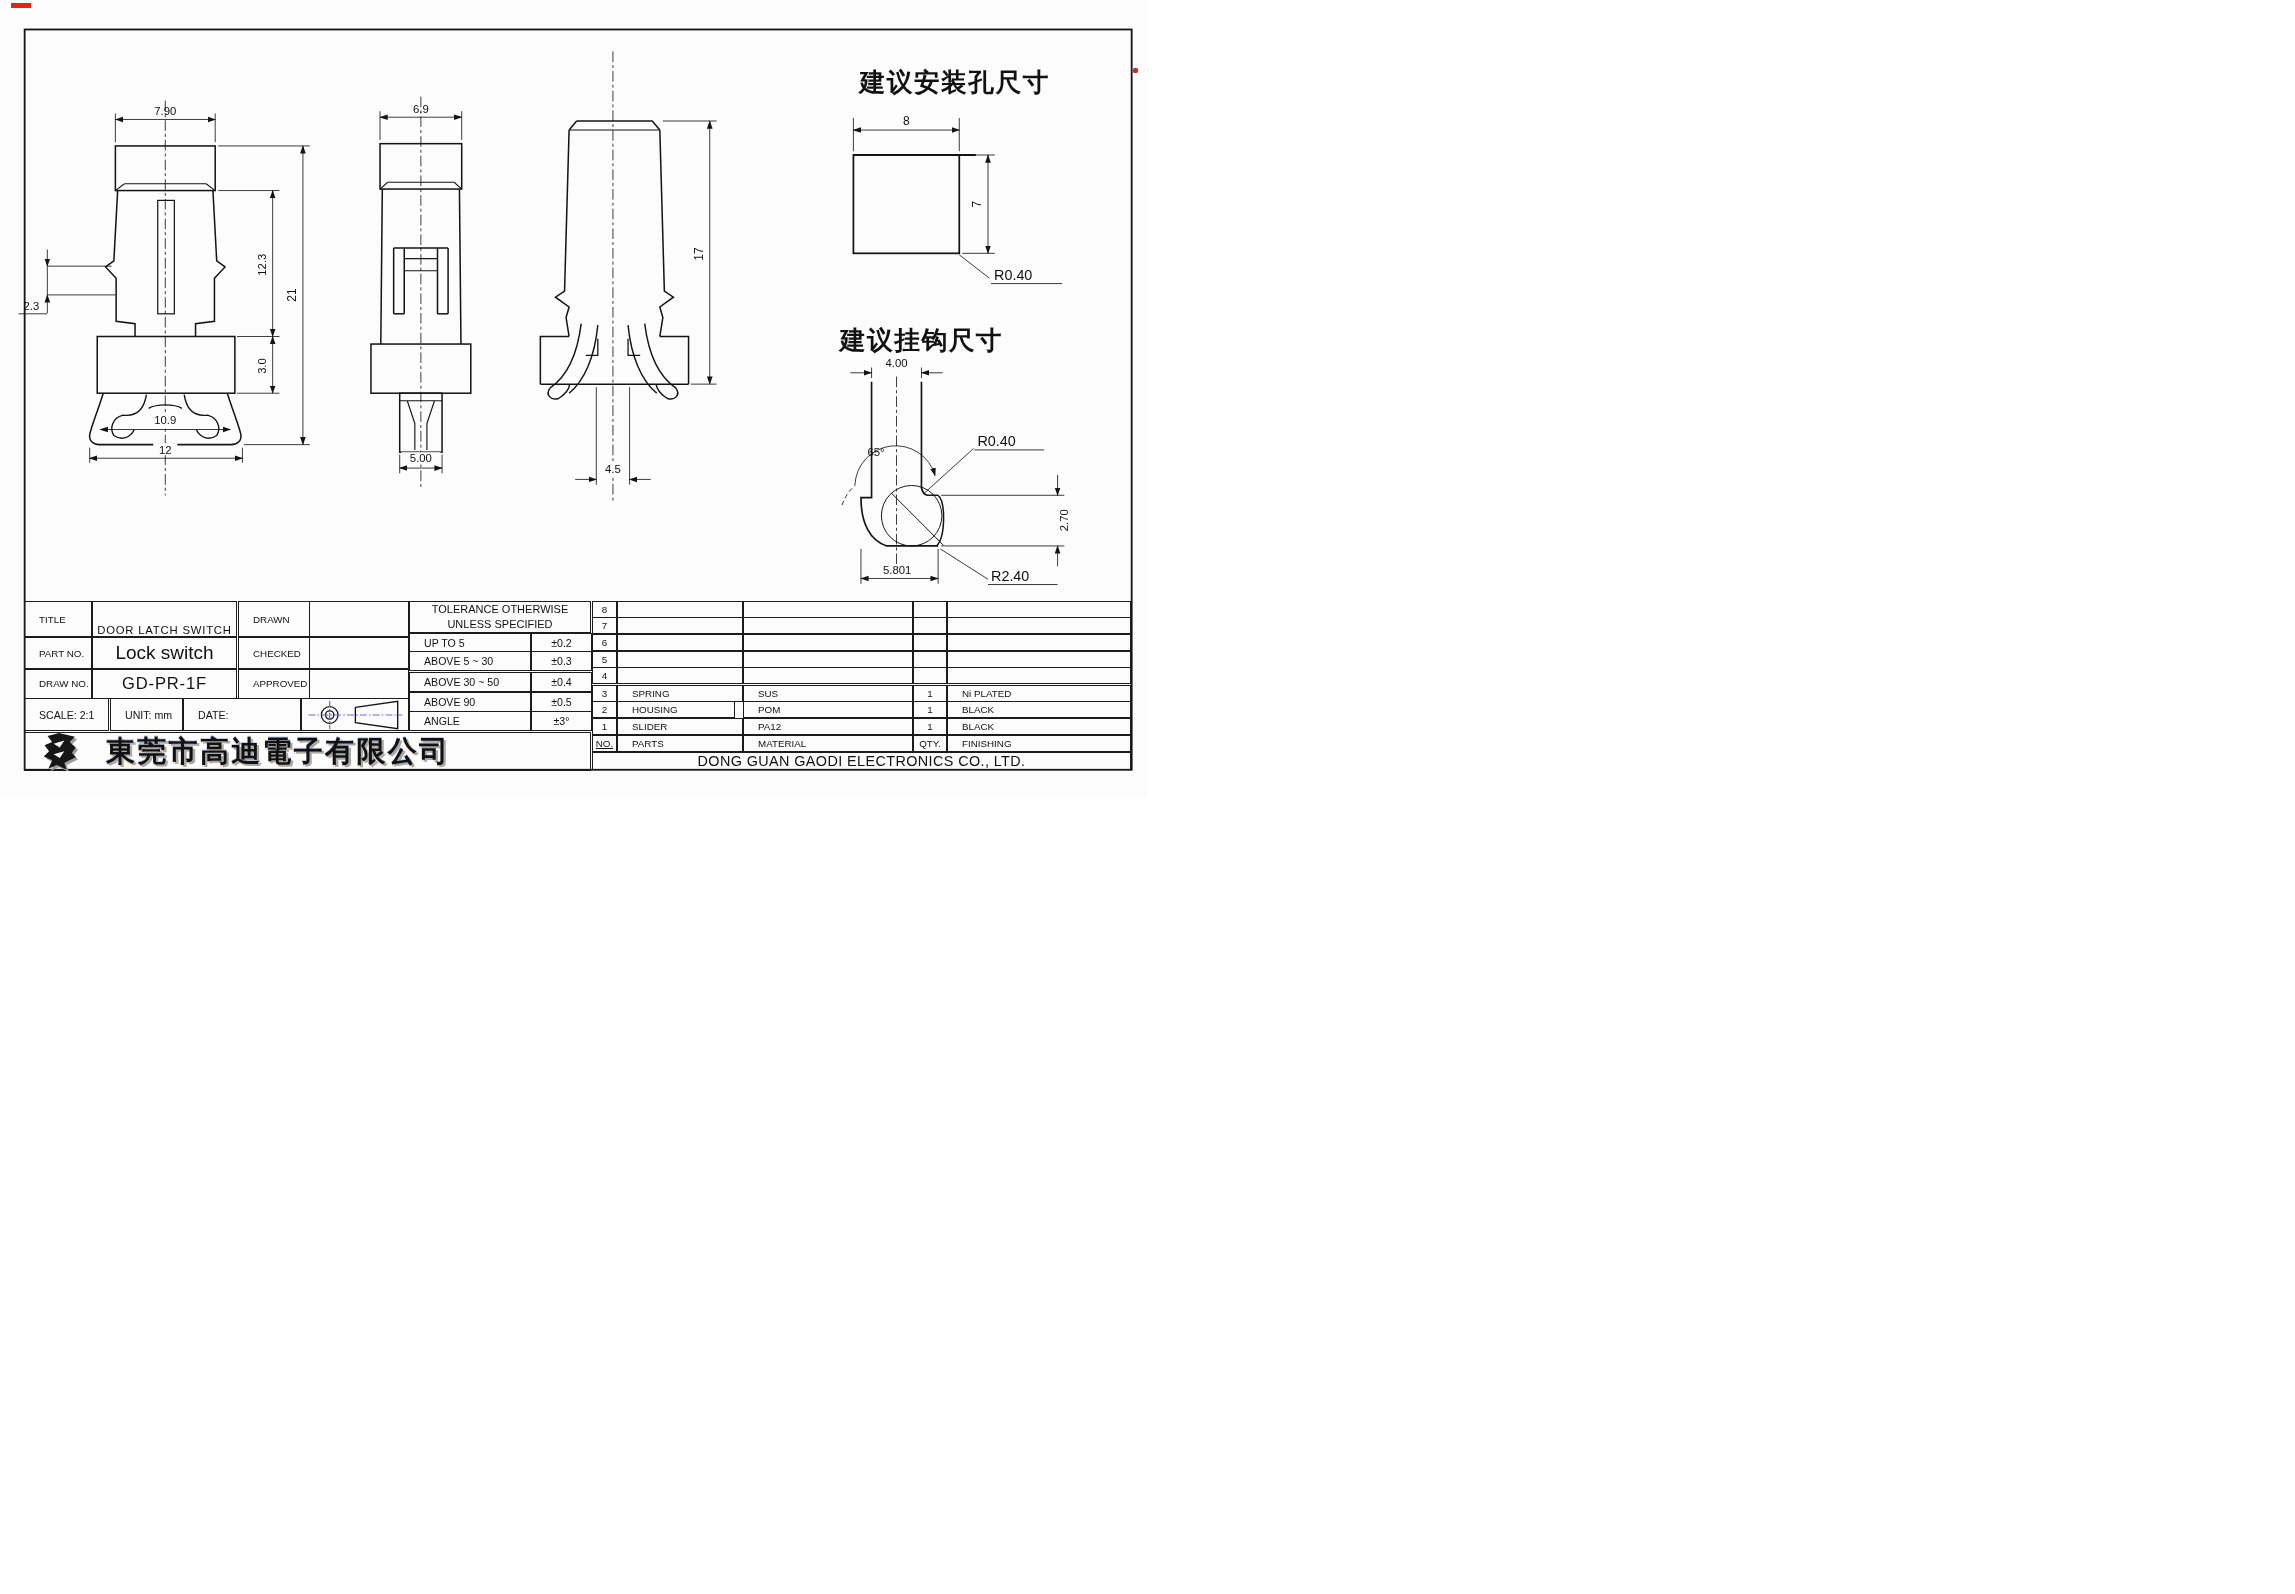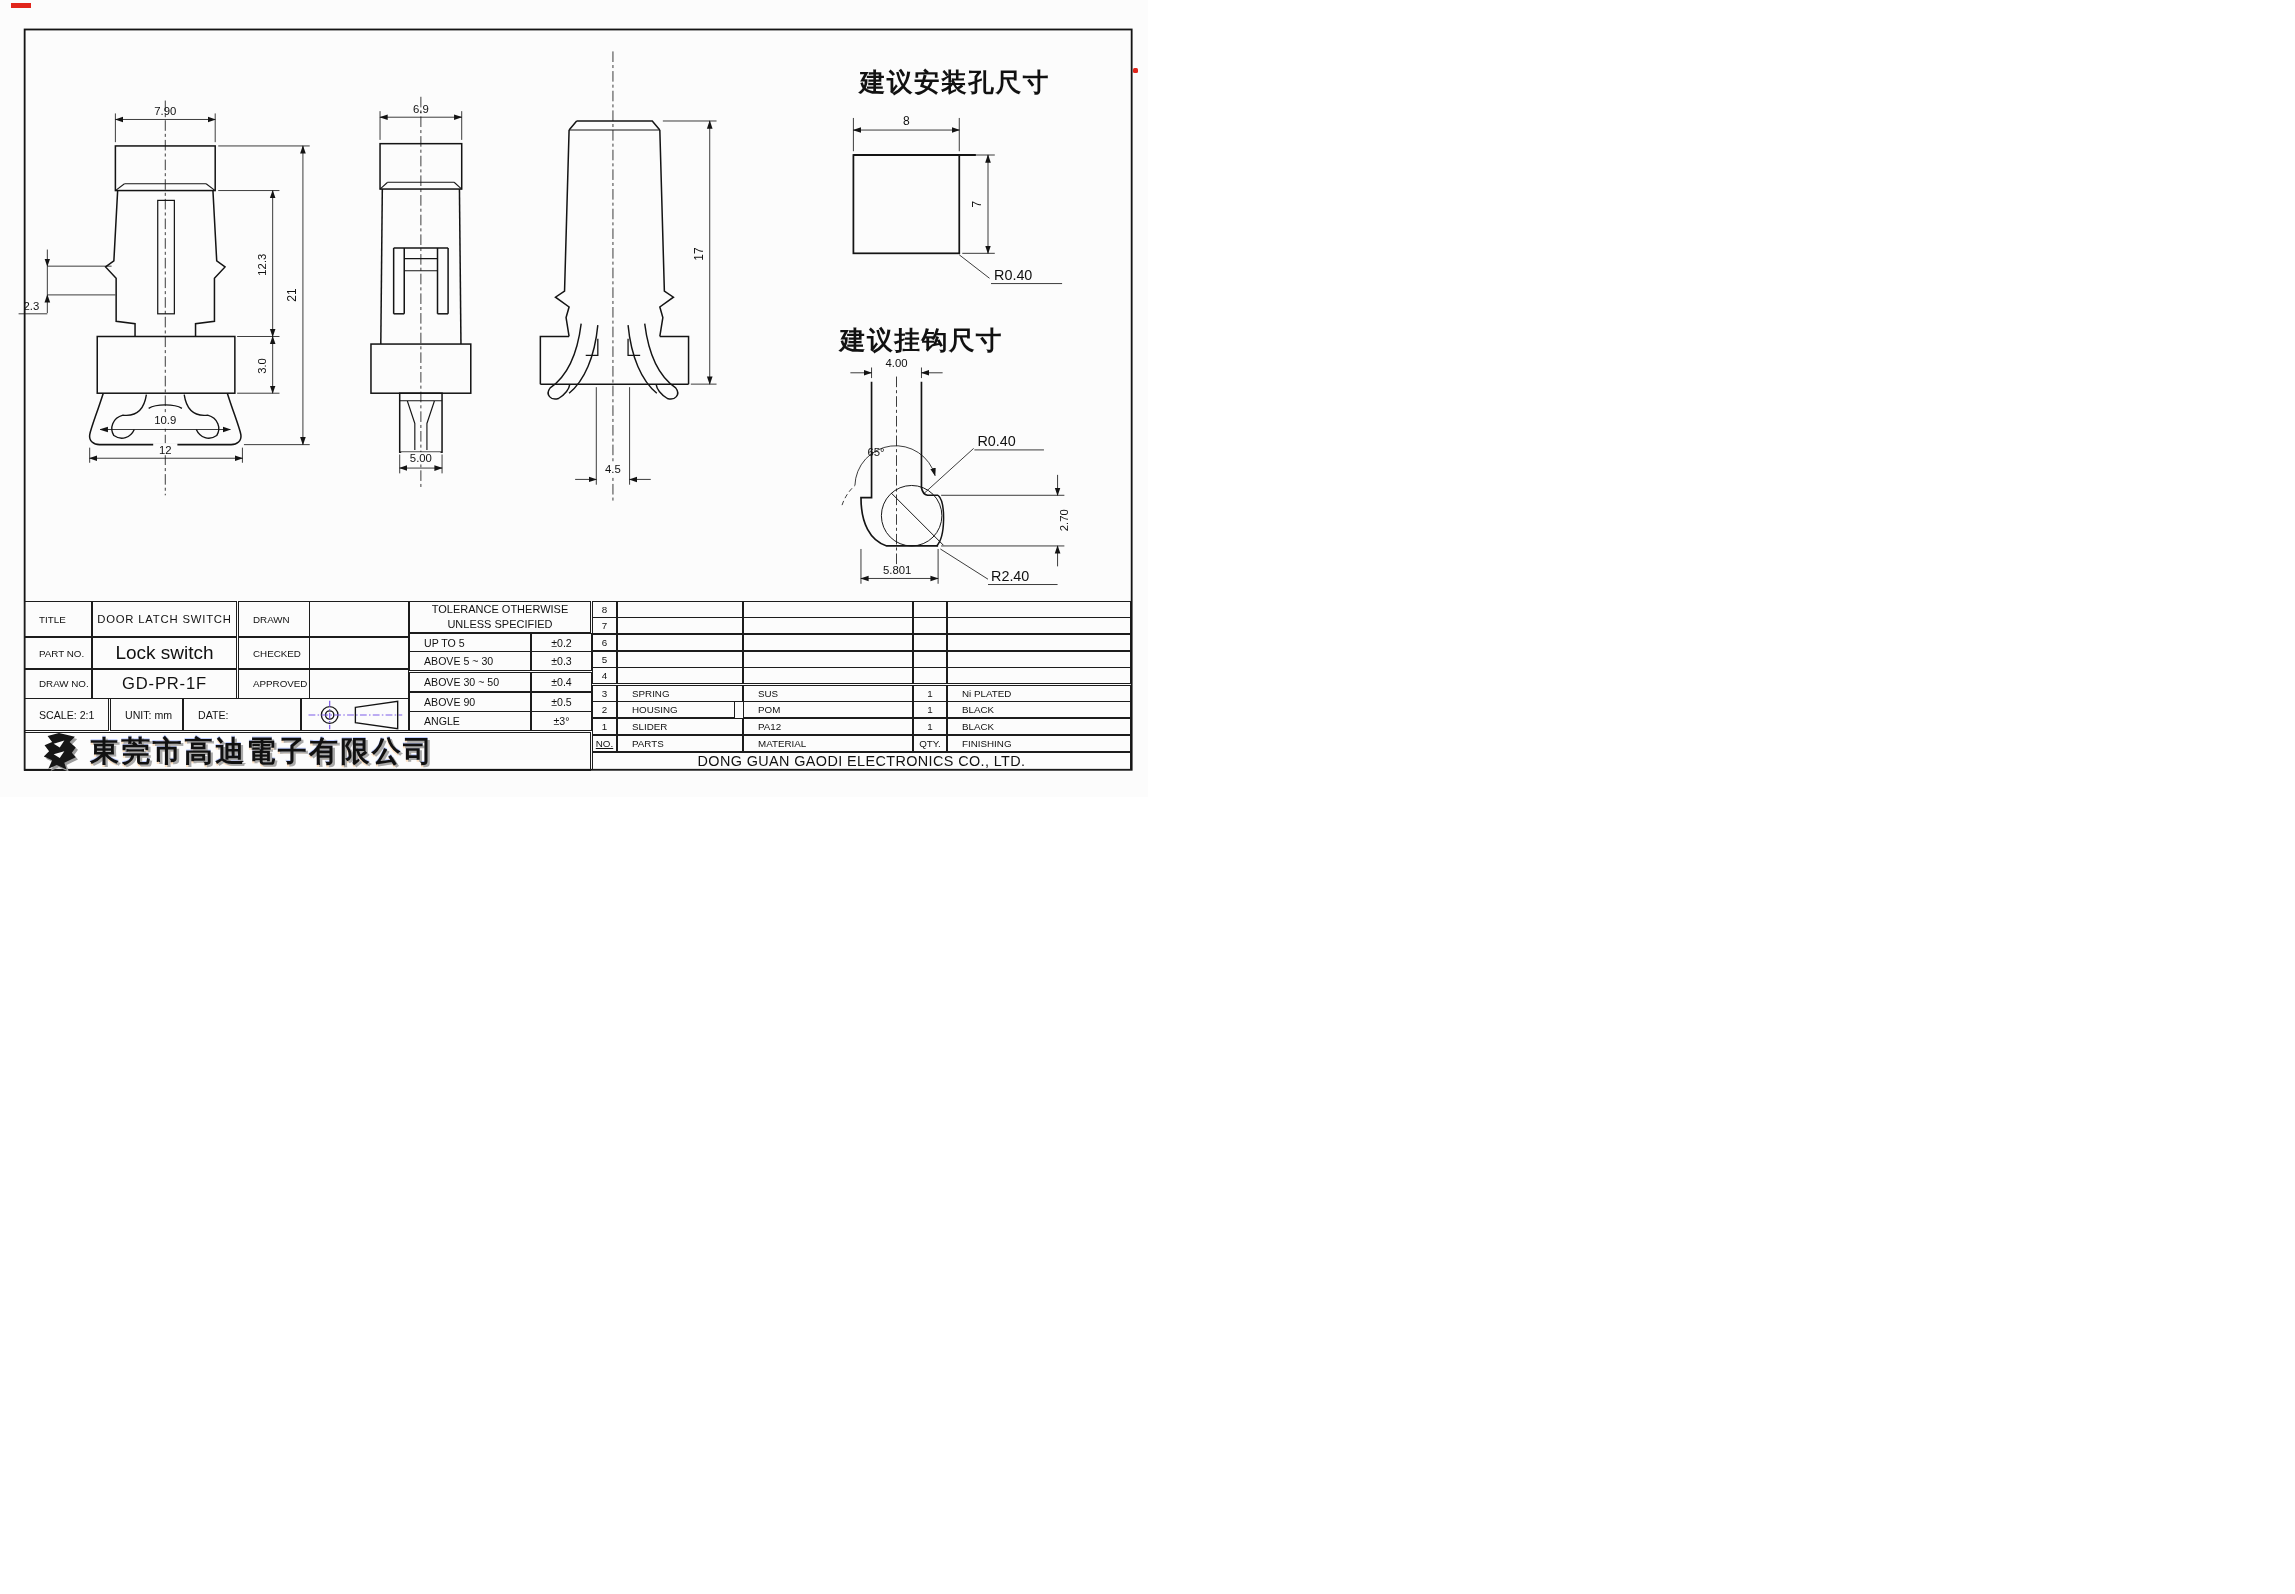--- a/index.html
+++ b/index.html
@@ -236,21 +236,21 @@
     <text class="rlabel" x="1292" y="590">R0.40</text>
     <text class="dim" transform="rotate(-90 1412 688)" x="1412" y="688" text-anchor="middle">2.70</text>
     <text class="dim" x="1186" y="759" text-anchor="middle">5.801</text>
     <text class="rlabel" x="1310" y="768">R2.40</text>
   </svg>
 
   <div>
     <div class="cell pad small" style="left:24px;top:601px;width:68px;height:36px;">
         <span>TITLE</span>
       </div>
-    <div class="cell center doorlatch" style="left:92px;top:601px;width:145px;height:36px;">
+    <div class="cell center doorlatch" style="left:92px;top:601px;width:145px;height:36px;align-items:flex-end;">
         <span>DOOR LATCH SWITCH</span>
       </div>
     <div class="cell pad small" style="left:238px;top:601px;width:72px;height:36px;">
         <span>DRAWN</span>
       </div>
     <div class="cell" style="left:309px;top:601px;width:100px;height:36px;"></div>
 
     <div class="cell pad small" style="left:24px;top:637px;width:68px;height:32px;">
         <span>PART NO.</span>
       </div>
@@ -285,21 +285,21 @@
     <div class="cell center" style="left:301px;top:698px;width:108px;height:33px;">
       <svg width="102" height="32" viewBox="0 0 135 42">
         <circle cx="34" cy="21" r="11" fill="none" stroke="#141414" stroke-width="1.8"></circle>
         <circle cx="34" cy="21" r="5.5" fill="none" stroke="#141414" stroke-width="1.8"></circle>
         <line x1="34" y1="2" x2="34" y2="40" stroke="#7d5ce8" stroke-width="1.6" stroke-dasharray="8 3 2 3"></line>
         <line x1="6" y1="21" x2="130" y2="21" stroke="#7d5ce8" stroke-width="1.6" stroke-dasharray="9 3 2 3"></line>
         <path d="M68,11 L124,3 L124,39 L68,31 Z" fill="none" stroke="#141414" stroke-width="1.8"></path>
       </svg>
     </div>
 
-    <div class="cell" style="left:24px;top:732px;width:567px;height:39px;justify-content:flex-start;padding-left:18px;gap:12px;">
+    <div class="cell" style="left:24px;top:732px;width:567px;height:39px;justify-content:flex-start;padding-left:18px;gap:28px;">
       <svg width="35" height="38" viewBox="0 0 46 50">
         <g transform="translate(3,3)" fill="#9c9c9c">
           <path d="M21,0 L42,5 L35,12 L43,19 L38,26 L43,32 L28,39 L31,48 L18,42 L7,47 L12,36 L1,31 L8,24 L2,16 L12,12 L6,4 Z"></path>
         </g>
         <path d="M21,0 L42,5 L35,12 L43,19 L38,26 L43,32 L28,39 L31,48 L18,42 L7,47 L12,36 L1,31 L8,24 L2,16 L12,12 L6,4 Z" fill="#161616"></path>
         <path d="M14,14 L28,10 L22,19 Z" fill="#fcfcfc"></path>
         <path d="M14,28 L28,24 L22,33 Z" fill="#fcfcfc"></path>
       </svg>
       <span class="company-cn">東莞市高迪電子有限公司</span>
     </div>

